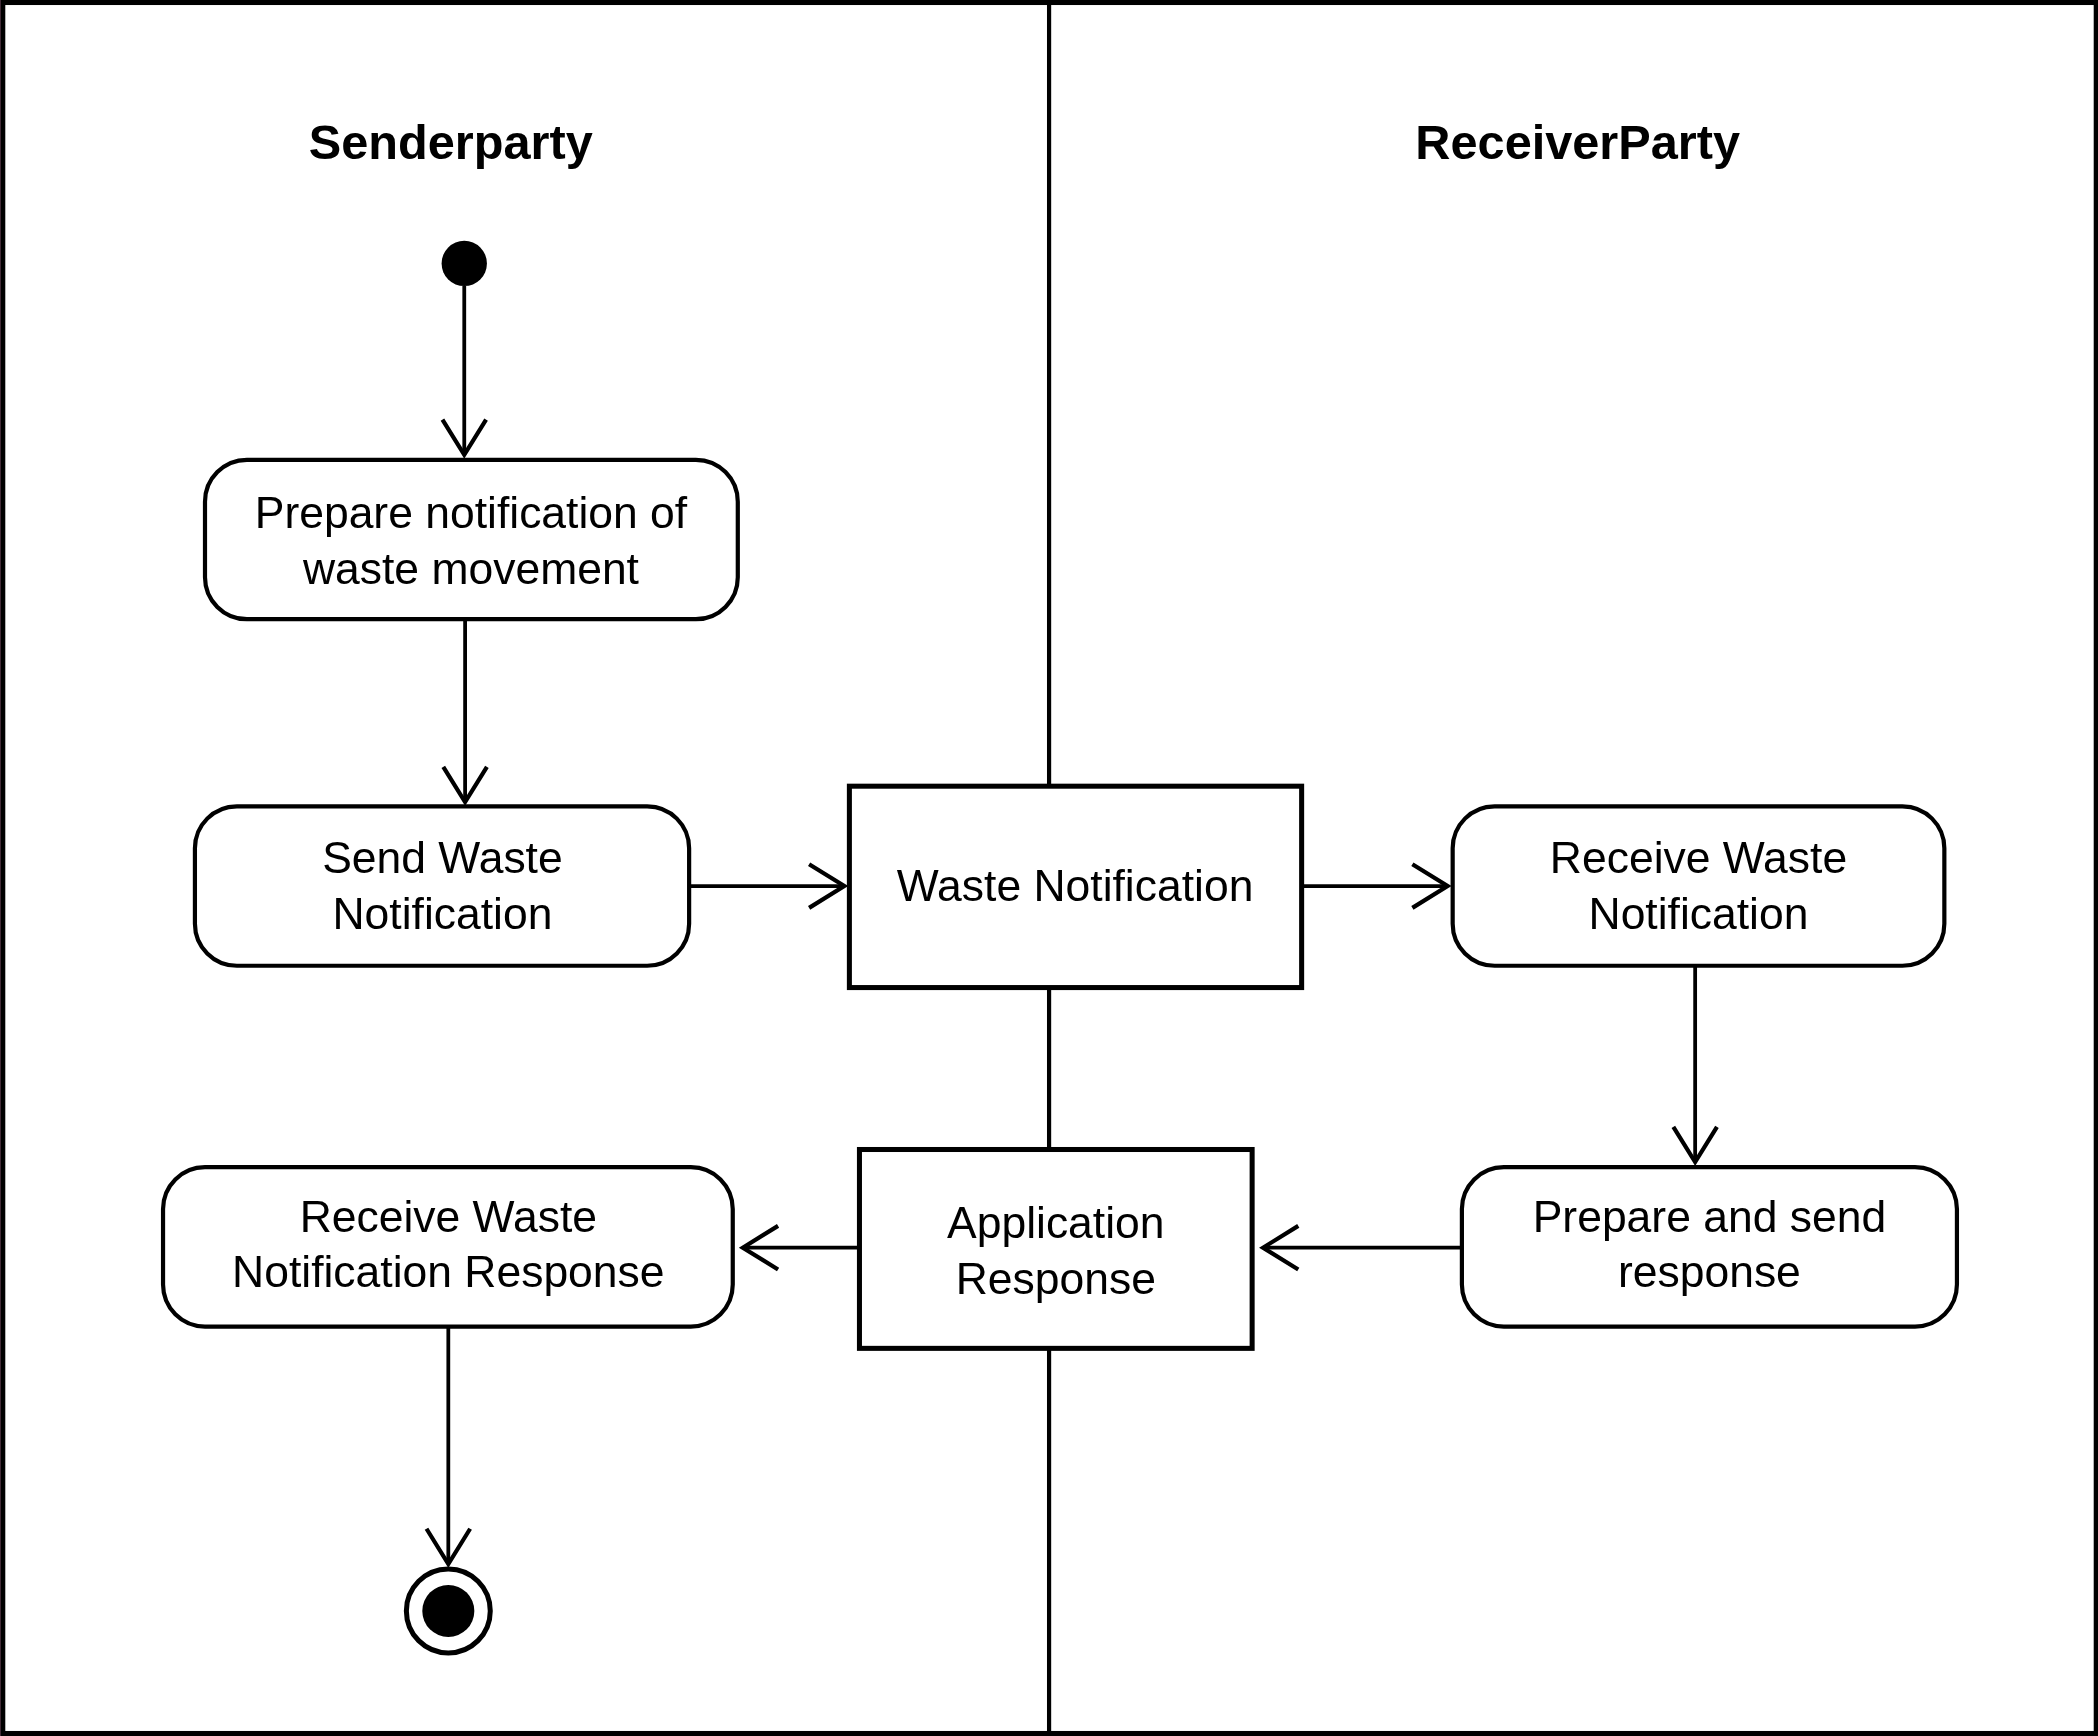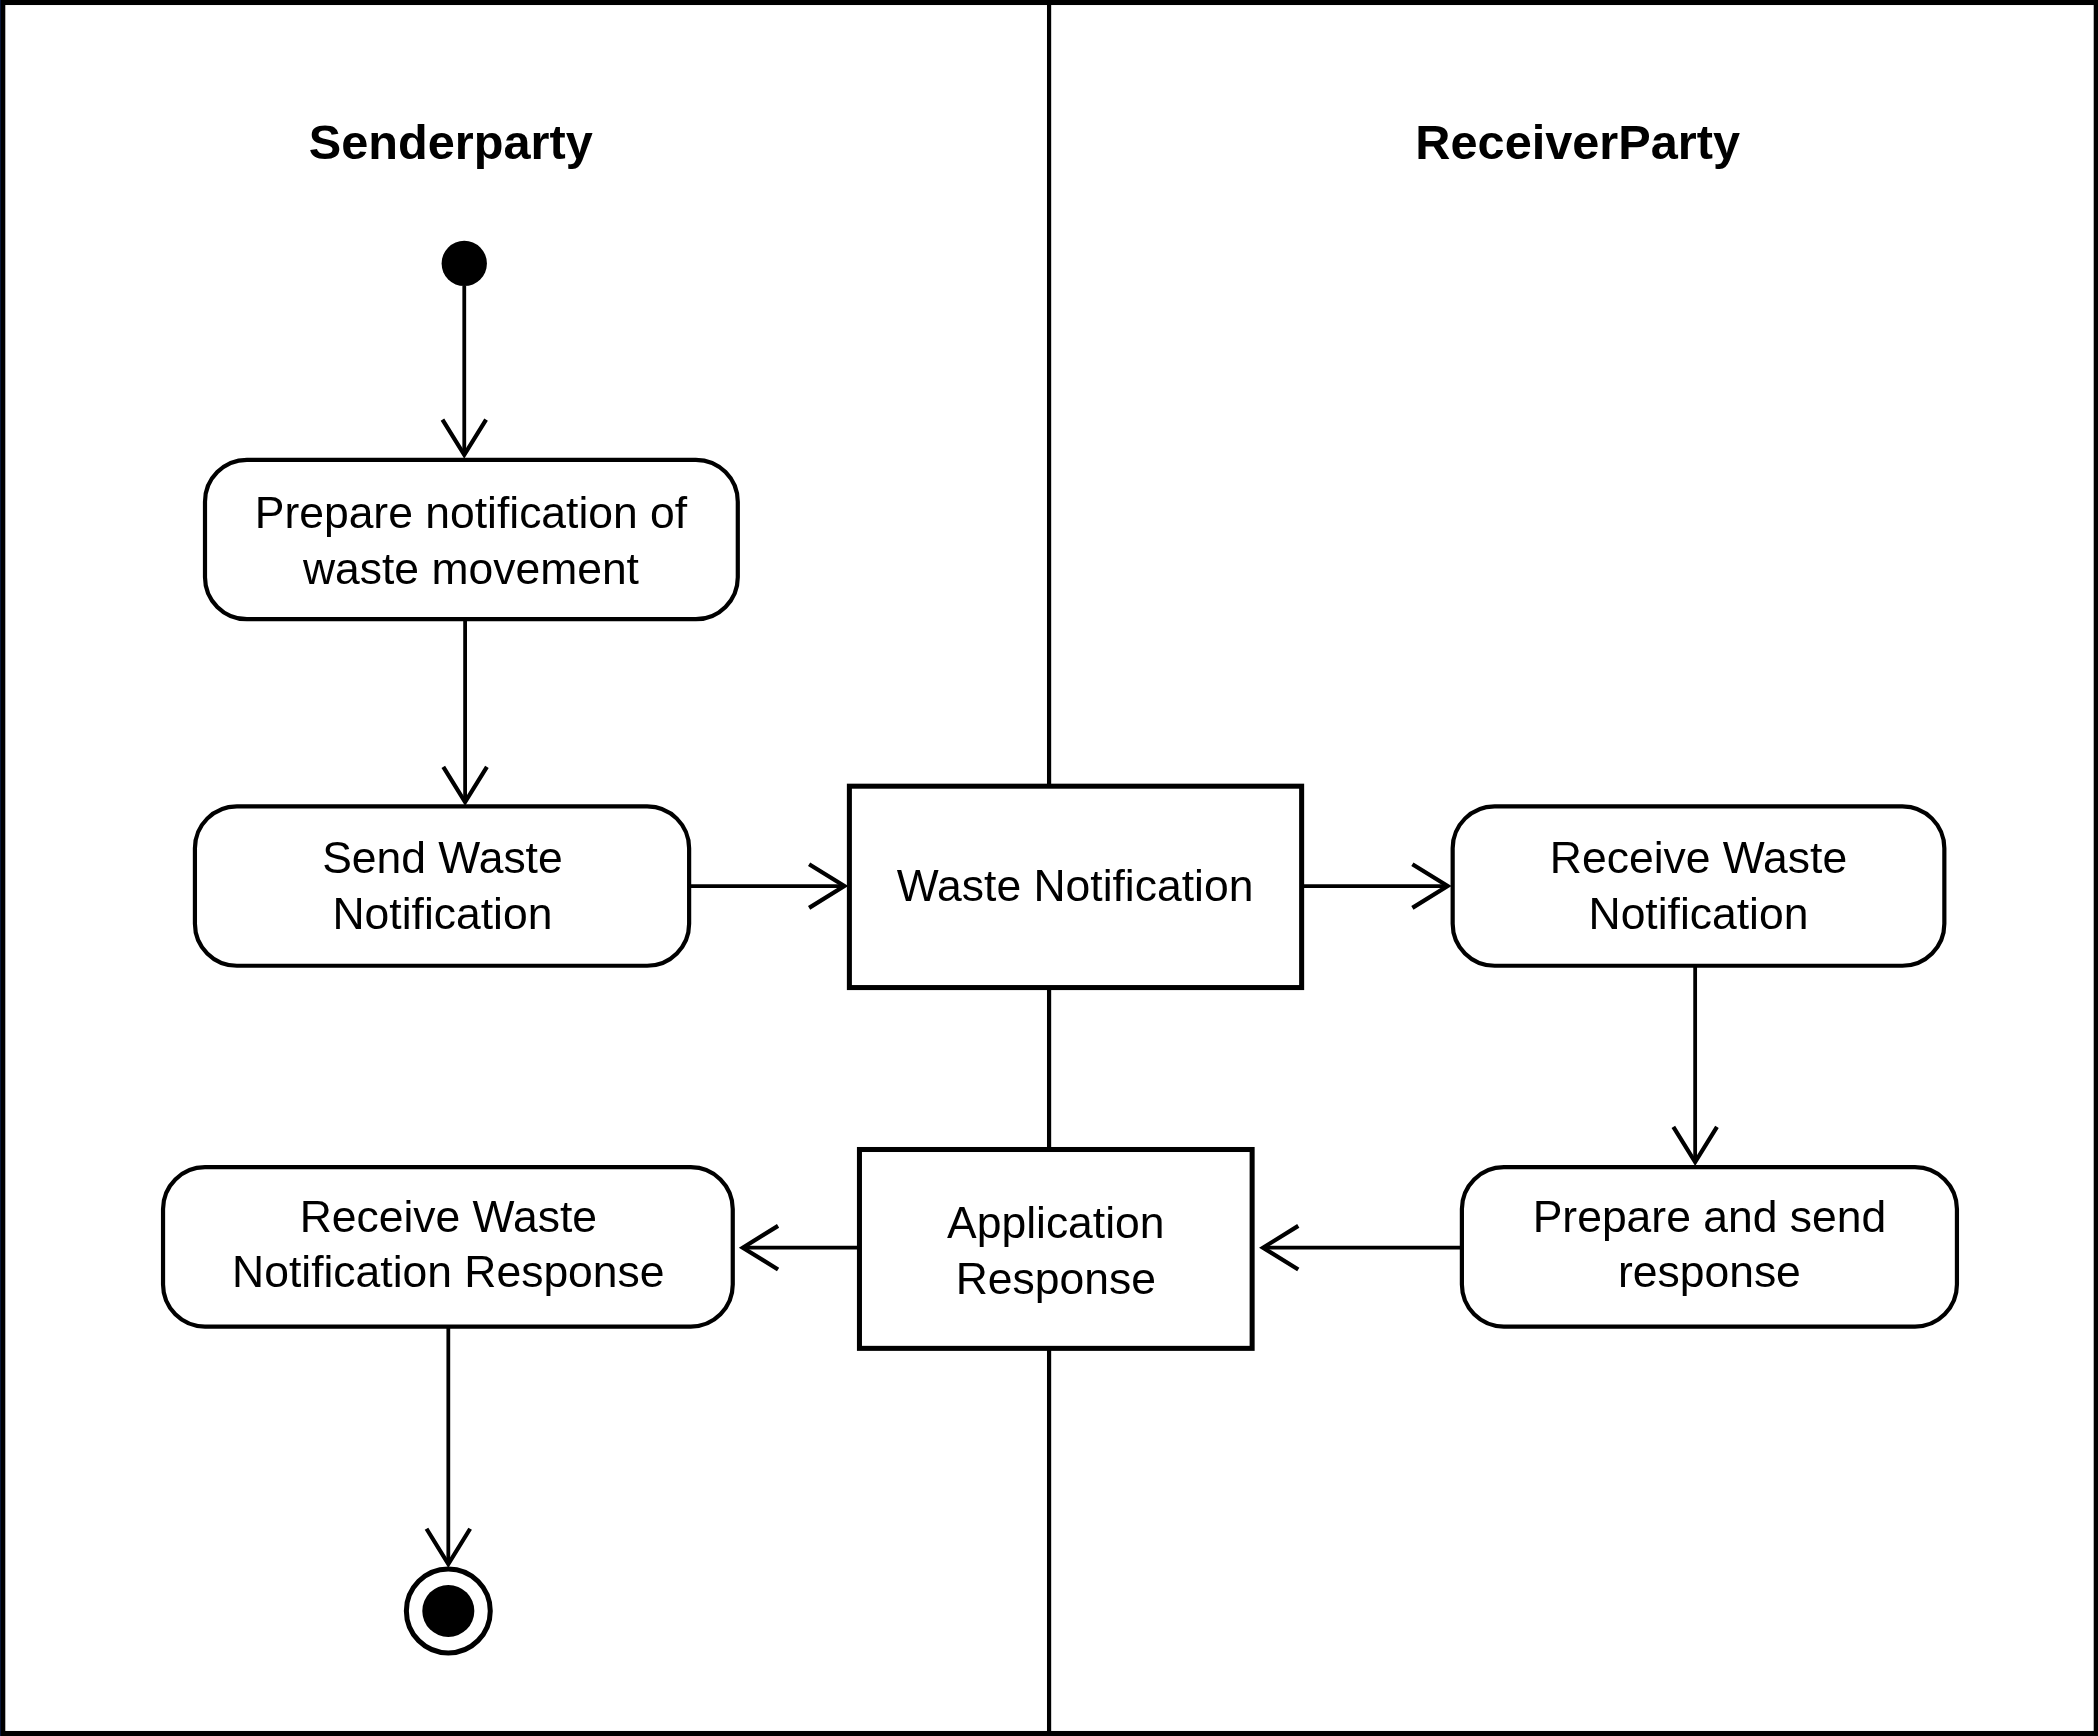--- a/index.html
+++ b/index.html
@@ -3,21 +3,21 @@
 <meta charset="utf-8">
 <style>
   html, body {
     margin: 0;
     padding: 0;
     background: #ffffff;
   }
   #stage {
     width: 2099px;
     height: 1736px;
-    background: #1d4ed8;
+    background: #f9a8d4;
     font-family: "Liberation Sans", sans-serif;
   }
   svg { display: block; }
   .node-shape {
     fill: #ffffff;
     stroke: #000000;
     stroke-width: 5;
   }
   .object-shape {
     fill: #ffffff;

